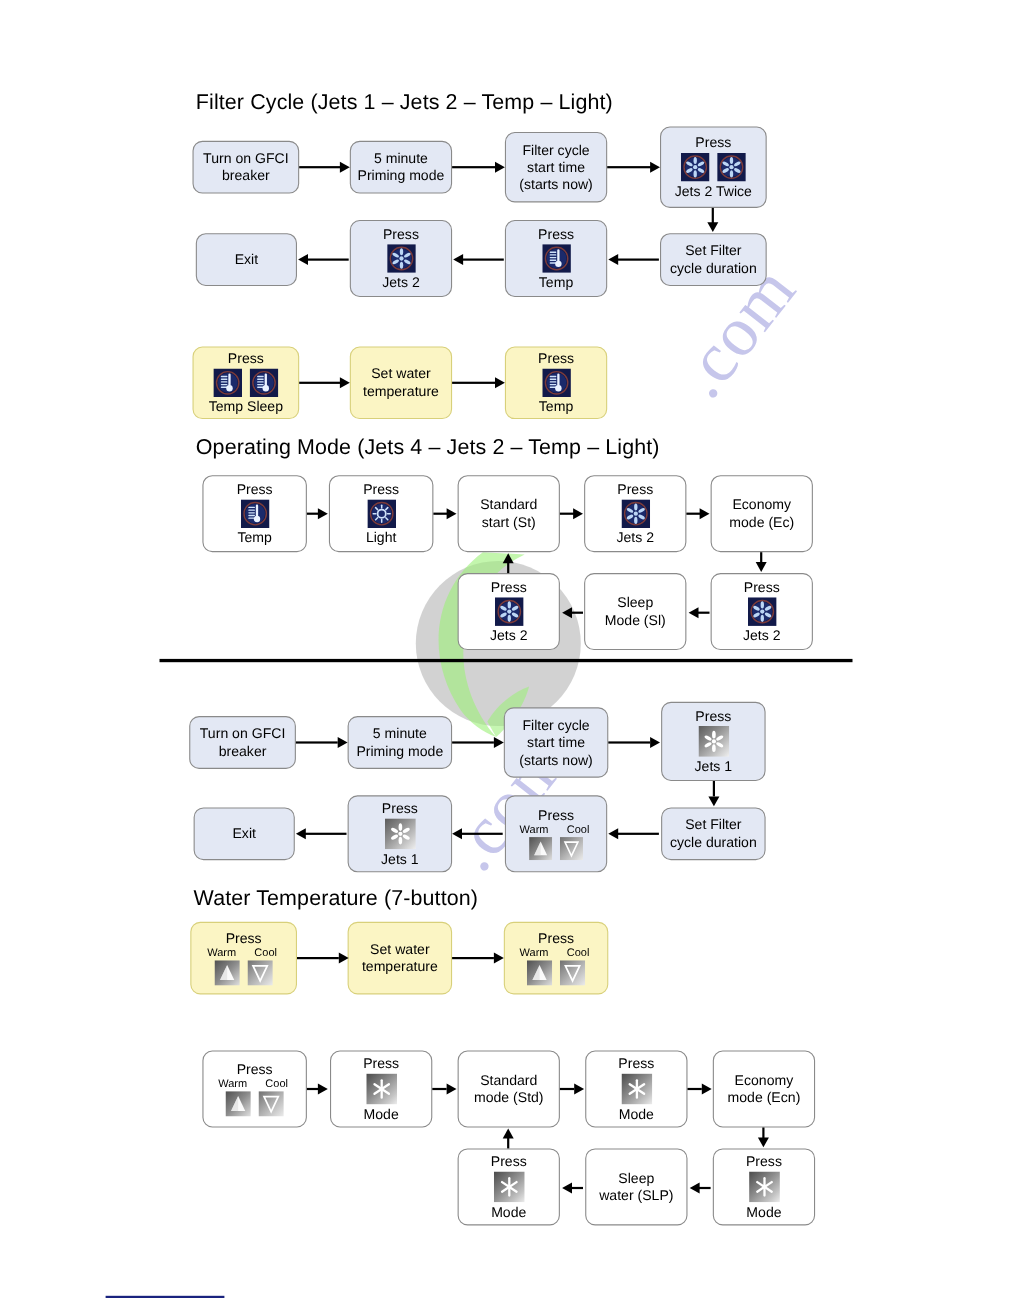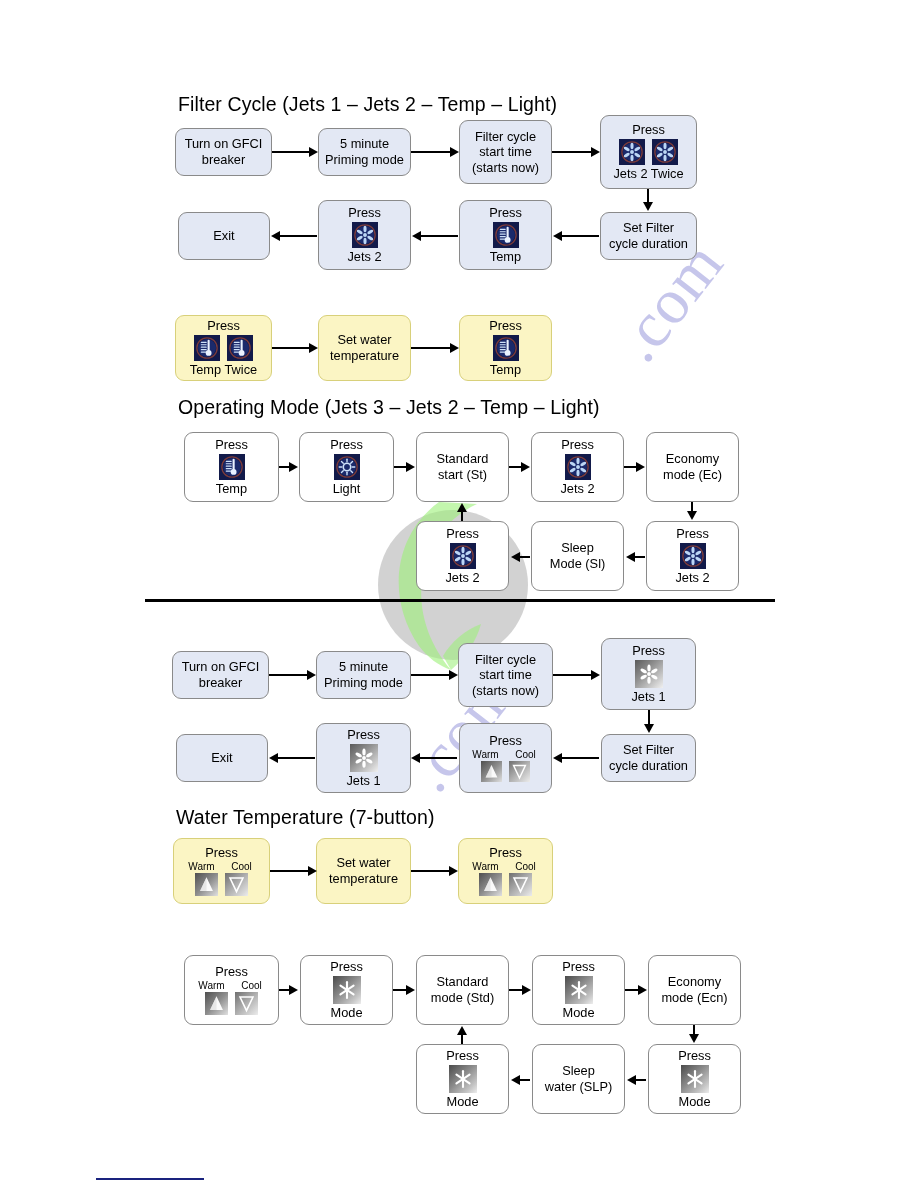--- a/index.html
+++ b/index.html
@@ -86,21 +86,21 @@
 <div id="stage">
 
   <div class="wm wm-circle"></div>
   <svg class="wm wm-leaf" viewBox="0 0 150 170">
     <path d="M58 2 C 14 34, 4 96, 38 146 C 46 157, 58 166, 70 170 C 44 140, 34 100, 44 66 C 52 38, 70 16, 96 4 Z" fill="#9ef07a" opacity="0.85"></path>
     <path d="M70 170 C 84 158, 96 140, 100 124 C 84 130, 70 142, 62 156 Z" fill="#9ef07a" opacity="0.8"></path>
   </svg>
   <div class="wm wm-text wm-t1">.com</div>
   <div class="wm wm-text wm-t2">.com</div>
 
-  <div class="heading" style="left:178px;top:93px;">Filter Cycle (Jets 1 – Jets 2 – Temp – Light)</div>
+  <div class="heading" style="left:178px;top:82px;">Filter Cycle (Jets 1 – Jets 2 – Temp – Light)</div>
 
   <div class="box blue" style="left:175px;top:128px;width:97px;height:48px;">
     <span>Turn on GFCI</span>
     <span>breaker</span>
   </div>
   <div class="box blue" style="left:318px;top:128px;width:93px;height:48px;">
     <span>5 minute</span>
     <span>Priming mode</span>
   </div>
   <div class="box blue" style="left:459px;top:120px;width:93px;height:64px;">
@@ -231,21 +231,21 @@
           <line x1="9" y1="9" x2="15" y2="9"></line>
             <line x1="9" y1="12" x2="15" y2="12"></line>
           <line x1="9" y1="15" x2="15" y2="15"></line>
             <line x1="9" y1="18" x2="15" y2="18"></line>
           <line x1="9" y1="21" x2="15" y2="21"></line>
         </g>
         <path d="M18 7 L18 19" stroke="#eaf2ff" stroke-width="2.6" stroke-linecap="round"></path>
         <circle cx="18" cy="22" r="3.6" fill="#eaf2ff"></circle>
       </svg>
     </span>
-    <span class="cap">Temp Twice</span>
+    <span class="cap">Temp Sleep</span>
   </div>
   <div class="box yellow" style="left:318px;top:315px;width:93px;height:66px;">
     <span>Set water</span>
     <span>temperature</span>
   </div>
   <div class="box yellow" style="left:459px;top:315px;width:93px;height:66px;">
     <span class="ttl">Press</span>
     <span class="iconrow">
       <svg class="ico" width="26" height="26" viewBox="0 0 32 32">
         <rect width="32" height="32" fill="#121a4a"></rect>
@@ -262,21 +262,21 @@
         <circle cx="18" cy="22" r="3.6" fill="#eaf2ff"></circle>
       </svg>
     </span>
     <span class="cap">Temp</span>
   </div>
   <div class="arrowline" style="left:272px;top:347px;width:38px;height:2px;"></div>
   <div class="ah ah-r" style="left:309px;top:343px;"></div>
   <div class="arrowline" style="left:411px;top:347px;width:40px;height:2px;"></div>
   <div class="ah ah-r" style="left:450px;top:343px;"></div>
 
-  <div class="heading" style="left:178px;top:396px;">Operating Mode (Jets 3 – Jets 2 – Temp – Light)</div>
+  <div class="heading" style="left:178px;top:396px;">Operating Mode (Jets 4 – Jets 2 – Temp – Light)</div>
 
   <div class="box white" style="left:184px;top:432px;width:95px;height:70px;">
     <span class="ttl">Press</span>
     <span class="iconrow">
       <svg class="ico" width="26" height="26" viewBox="0 0 32 32">
         <rect width="32" height="32" fill="#121a4a"></rect>
         <circle cx="16" cy="16" r="12.5" fill="none" stroke="#7b3b3b" stroke-width="1.6"></circle>
         <circle cx="16" cy="16" r="11" fill="#1b2a6b"></circle>
         <g stroke="#cfe2fa" stroke-width="1.5" stroke-linecap="round">
           <line x1="9" y1="9" x2="15" y2="9"></line>

